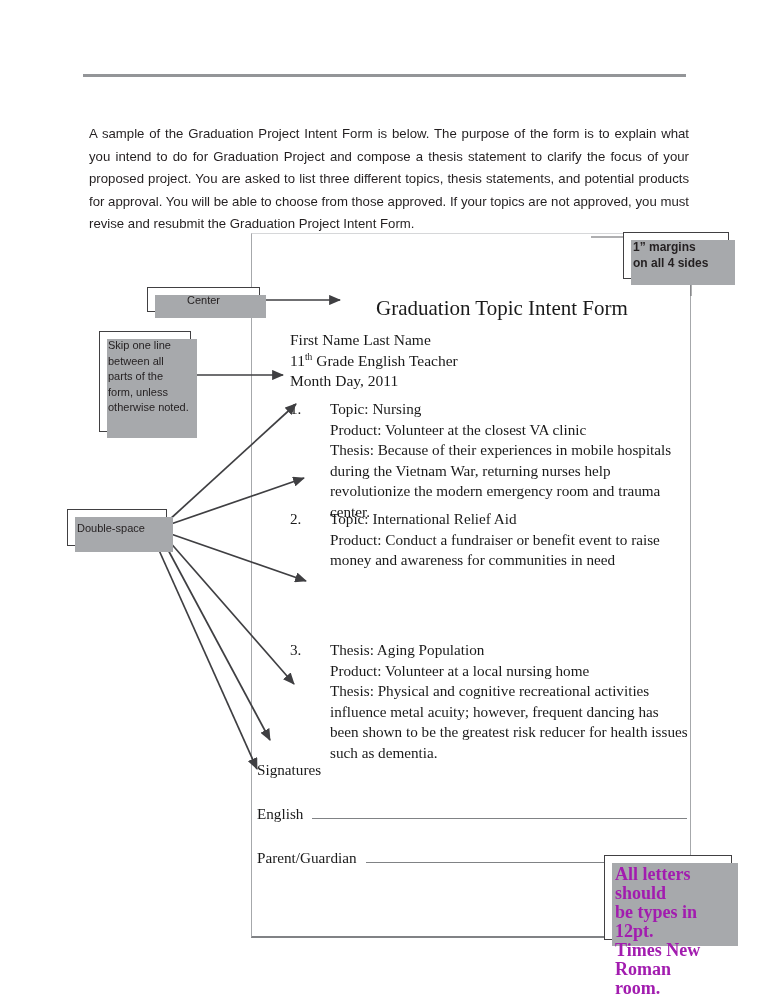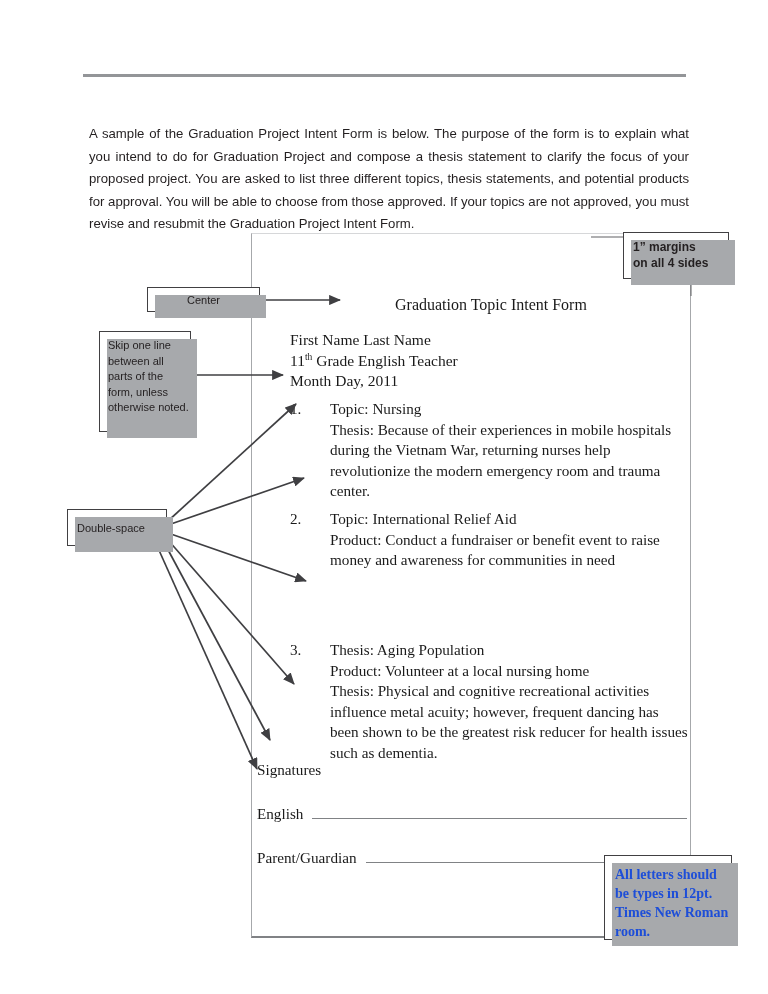--- a/index.html
+++ b/index.html
@@ -71,22 +71,22 @@
     box-sizing: border-box;
   }
 
   
   .serif {
     font-family: "Liberation Serif", serif;
     color: #1a1a1a;
   }
   #form-title {
     position: absolute;
-    left: 395px; top: 296px;
-    font-size: 16px;
+    left: 376px; top: 296px;
+    font-size: 21px;
     white-space: nowrap;
   }
   #form-heading-block {
     position: absolute;
     left: 290px; top: 330px;
     font-size: 15.5px;
     line-height: 20.5px;
   }
   #form-heading-block sup {
     font-size: 9.5px;
@@ -181,24 +181,24 @@
     padding: 6px 0 0 9px;
     line-height: 16px;
     font-size: 12px;
     font-weight: bold;
   }
   #callout-font {
     left: 604px; top: 855px;
     width: 128px; height: 85px;
     padding: 9px 0 0 10px;
     font-family: "Liberation Serif", serif;
-    font-size: 14px;
+    font-size: 18px;
     font-weight: bold;
     line-height: 19px;
-    color: #1d4ed8;
+    color: #a21caf;
   }
 
   
   #connectors {
     position: absolute;
     left: 0; top: 0;
     width: 768px; height: 994px;
     pointer-events: none;
     z-index: 3;
   }
@@ -219,20 +219,21 @@
 <div id="form-heading-block" class="serif">
   <div>First Name Last Name</div>
   <div><span>11</span><sup>th</sup><span> Grade English Teacher</span></div>
   <div>Month Day, 2011</div>
 </div>
 
 <div id="item-1" class="form-item serif">
   <span class="num">1.</span>
   <div class="body">
     <div>Topic:  Nursing</div>
+    <div>Product:  Volunteer at the closest VA clinic</div>
     <div>Thesis:  Because of their experiences in mobile hospitals during the Vietnam War, returning nurses help revolutionize the modern emergency room and trauma center.</div>
   </div>
 </div>
 
 <div id="item-2" class="form-item serif">
   <span class="num">2.</span>
   <div class="body">
     <div>Topic:  International Relief Aid</div>
     <div>Product:  Conduct a fundraiser or benefit event to raise money and awareness for communities in need</div>
   </div>

